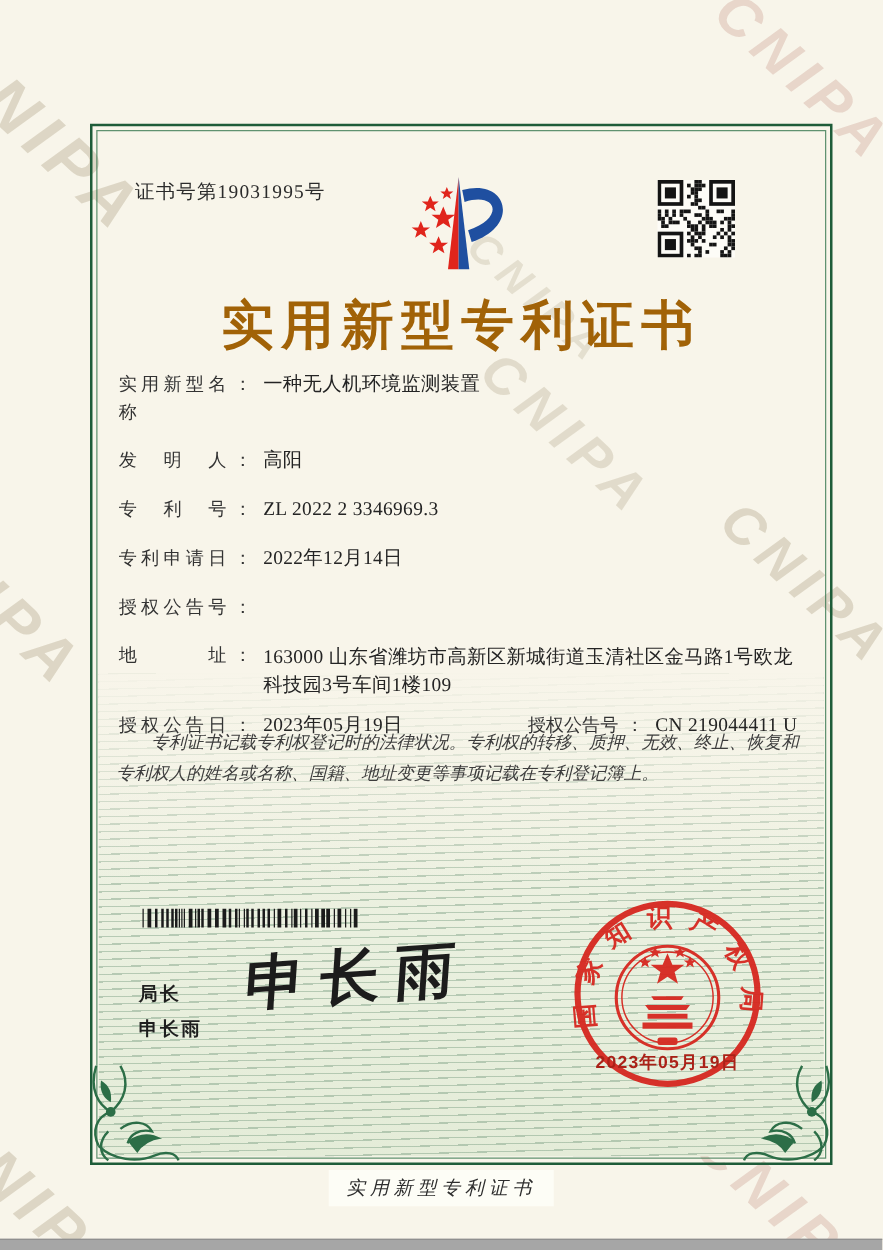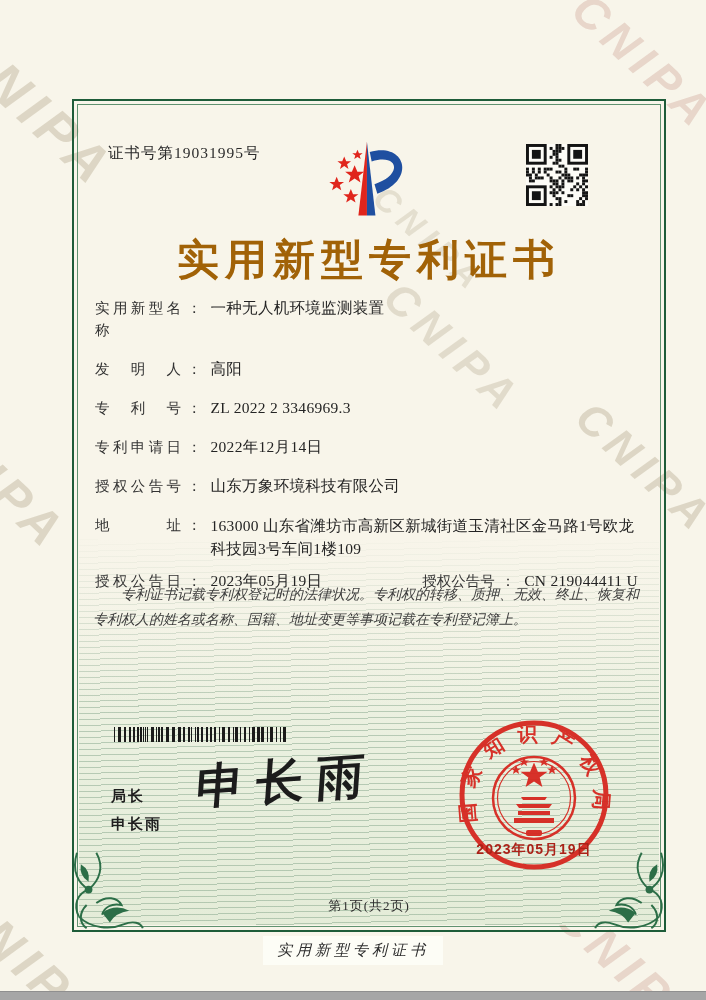--- a/index.html
+++ b/index.html
@@ -281,21 +281,20 @@
       <span class="fvalue">ZL 2022 2 3346969.3</span>
     </div>
     <div class="frow">
       <span class="flabel">专利申请日</span>
         <span class="fcolon">：</span>
       <span class="fvalue">2022年12月14日</span>
     </div>
     <div class="frow">
       <span class="flabel">授权公告号</span>
         <span class="fcolon">：</span>
-      <span class="fvalue">山东万象环境科技有限公司</span>
     </div>
     <div class="frow addr">
       <span class="flabel">地址</span>
         <span class="fcolon">：</span>
       <span class="fvalue">163000 山东省潍坊市高新区新城街道玉清社区金马路1号欧龙科技园3号车间1楼109</span>
     </div>
     <div class="frow">
       <span class="flabel">授权公告日</span>
         <span class="fcolon">：</span>
       <span class="fvalue" style="flex:0 0 auto;">2023年05月19日</span>
@@ -383,21 +382,20 @@
         <polygon points="66,82 88,82 90,79 64,79"></polygon>
         <polygon points="62,90 92,90 95,86 59,86"></polygon>
         <rect x="61" y="93" width="32" height="4"></rect>
         <rect x="57" y="100" width="40" height="5"></rect>
         <rect x="69" y="112" width="16" height="6" rx="2"></rect>
       </g>
     </svg>
     <div class="seal-date">2023年05月19日</div>
   </div>
 
-  <div class="page-ind">第1页(共2页)</div>
 
   <svg class="flourish left" viewBox="0 0 80 95">
     <g fill="none" stroke="#2c6e47" stroke-width="2">
       <path d="M10 8 C 4 28 12 40 22 46 C 10 50 6 62 12 74"></path>
       <path d="M22 46 C 34 36 38 22 30 8"></path>
       <path d="M12 74 C 24 86 44 88 58 82 C 68 78 76 80 78 86"></path>
       <path d="M30 60 c 10 -8 22 -6 26 2 c -10 -2 -18 2 -20 10"></path>
       <path d="M20 62 c -8 8 -8 18 0 24"></path>
     </g>
     <g fill="#2c6e47">

